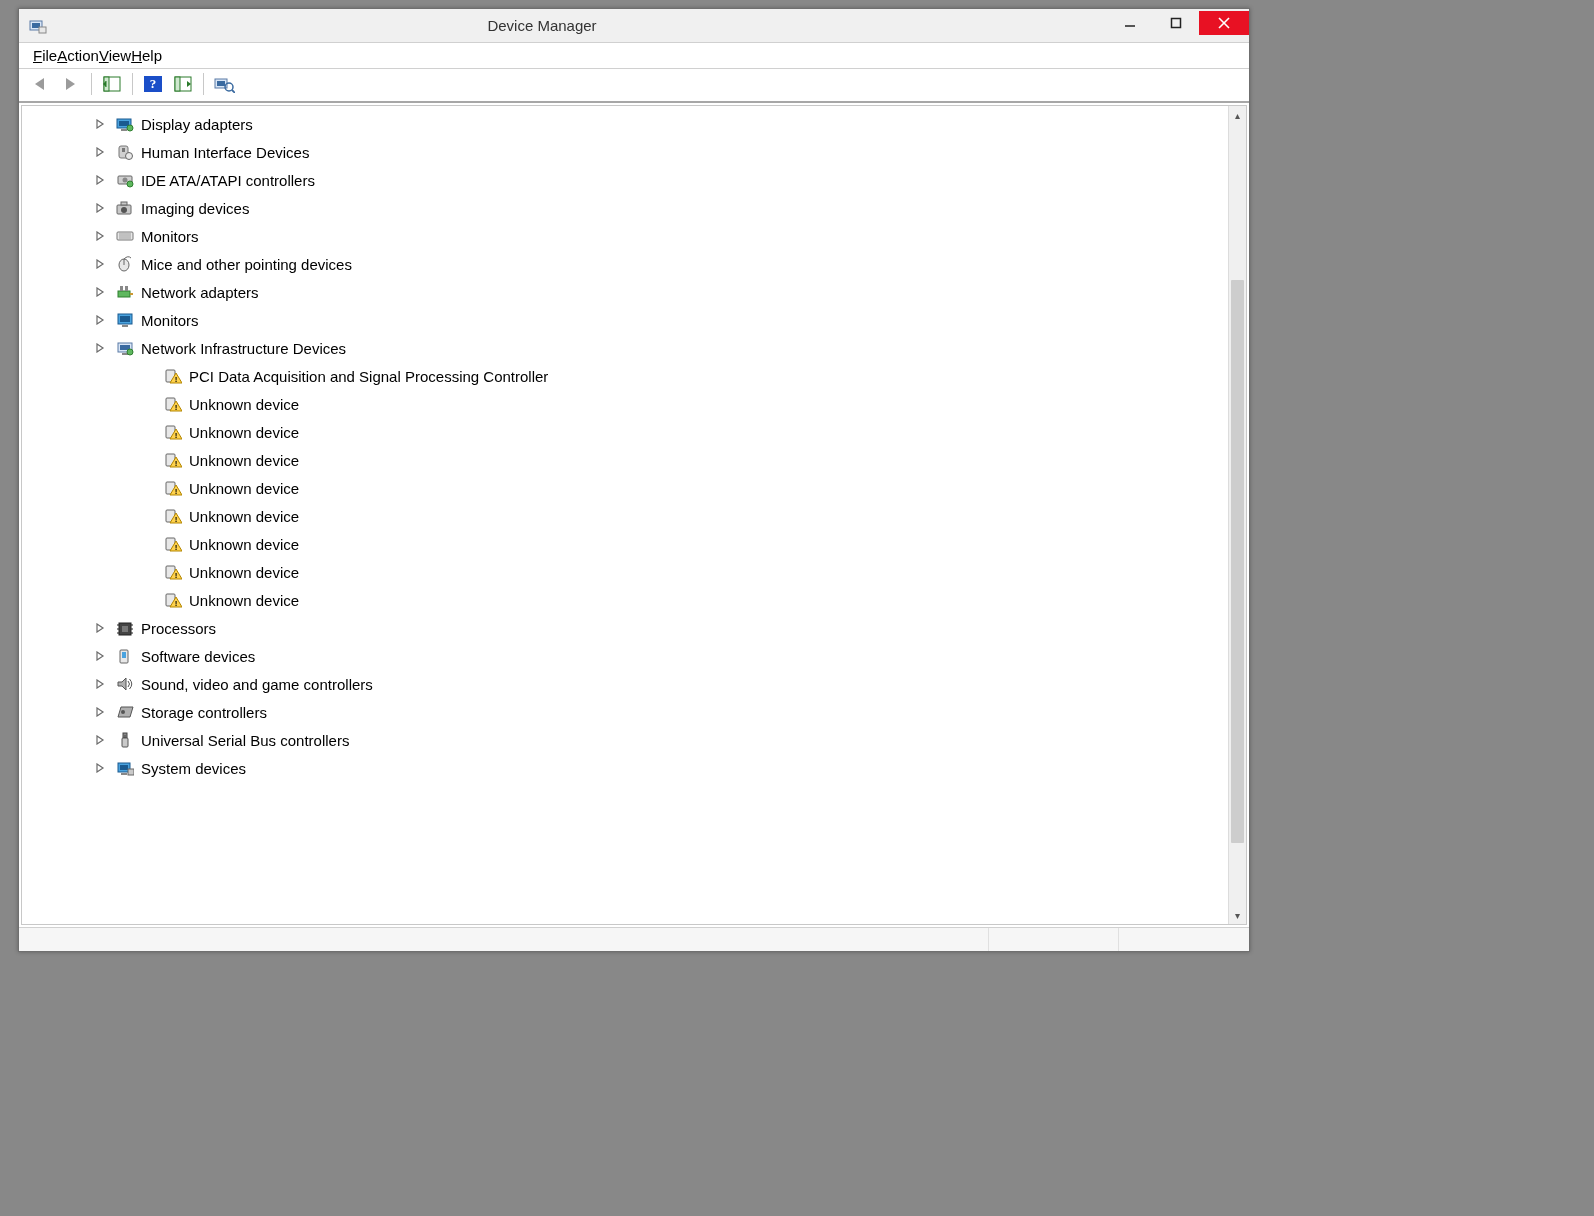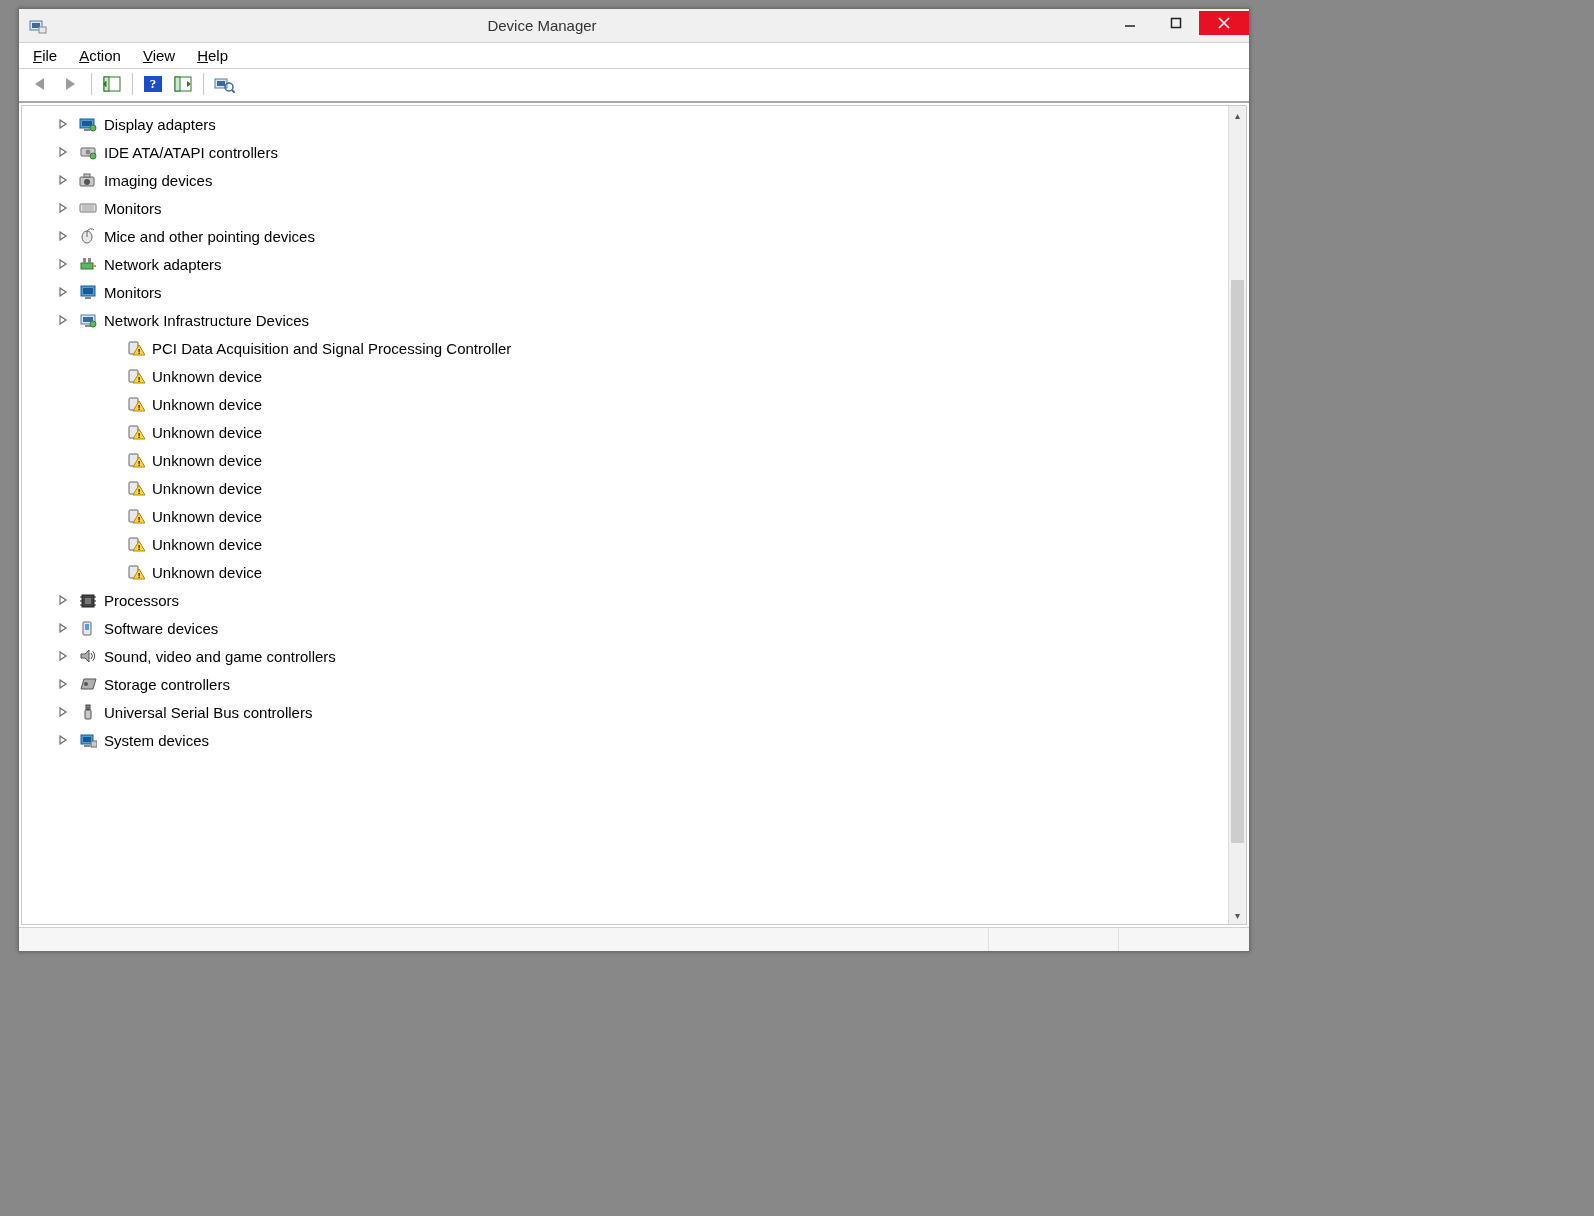--- a/index.html
+++ b/index.html
@@ -45,21 +45,20 @@
   .titlebar .btns { display:flex; }
   .titlebar .btn {
     width:46px; height:24px;
     margin-top:-5px;
     display:flex; align-items:center; justify-content:center;
     font-size:14px; color:#222;
   }
   .titlebar .btn.close { background:#e81123; color:#fff; width:50px; }
   .menubar {
     display:flex;
-    gap:22px;
     padding:4px 14px;
     border-bottom:1px solid #d0d0d0;
     font-size:15px;
   }
   .menubar .mitem { }
   .menubar .mitem .ul { text-decoration:underline; }
   .toolbar {
     display:flex;
     align-items:center;
     gap:6px;
@@ -76,20 +75,21 @@
     background:#c8c8c8; margin:0 2px;
   }
   .content {
     flex:1;
     display:flex;
     background:#fff;
     border:1px solid #c8c8c8;
     margin:2px;
     position:relative;
     overflow:hidden;
+    padding-left:37px;
   }
   .tree {
     flex:1;
     overflow:auto;
     padding:4px 0 4px 0;
   }
   .row {
     display:flex; align-items:center;
     height:28px;
     padding-left:34px;
@@ -245,20 +245,35 @@
           <span class="lbl">Display adapters</span>
         </div>
         <div class="row">
           <span class="expander">
             <svg width="10" height="10">
               <path d="M2 1 L8 5 L2 9 Z" fill="none" stroke="#6b6b6b" stroke-width="1.2"></path>
             </svg>
           </span>
           <span class="nicon">
             <svg width="18" height="16">
+              <rect x="3" y="2" width="9" height="12" rx="2" fill="#d0d0d0" stroke="#777"></rect>
+              <rect x="6" y="4" width="3" height="4" fill="#777"></rect>
+              <circle cx="13" cy="12" r="3.5" fill="#e8e8e8" stroke="#666"></circle>
+            </svg>
+          </span>
+          <span class="lbl">Human Interface Devices</span>
+        </div>
+        <div class="row">
+          <span class="expander">
+            <svg width="10" height="10">
+              <path d="M2 1 L8 5 L2 9 Z" fill="none" stroke="#6b6b6b" stroke-width="1.2"></path>
+            </svg>
+          </span>
+          <span class="nicon">
+            <svg width="18" height="16">
               <rect x="2" y="4" width="14" height="8" rx="1" fill="#d0d0d0" stroke="#666"></rect>
               <circle cx="9" cy="8" r="2.5" fill="#888"></circle>
               <circle cx="14" cy="12" r="3" fill="#5fb85f" stroke="#2f7f2f"></circle>
             </svg>
           </span>
           <span class="lbl">IDE ATA/ATAPI controllers</span>
         </div>
         <div class="row">
           <span class="expander">
             <svg width="10" height="10">

